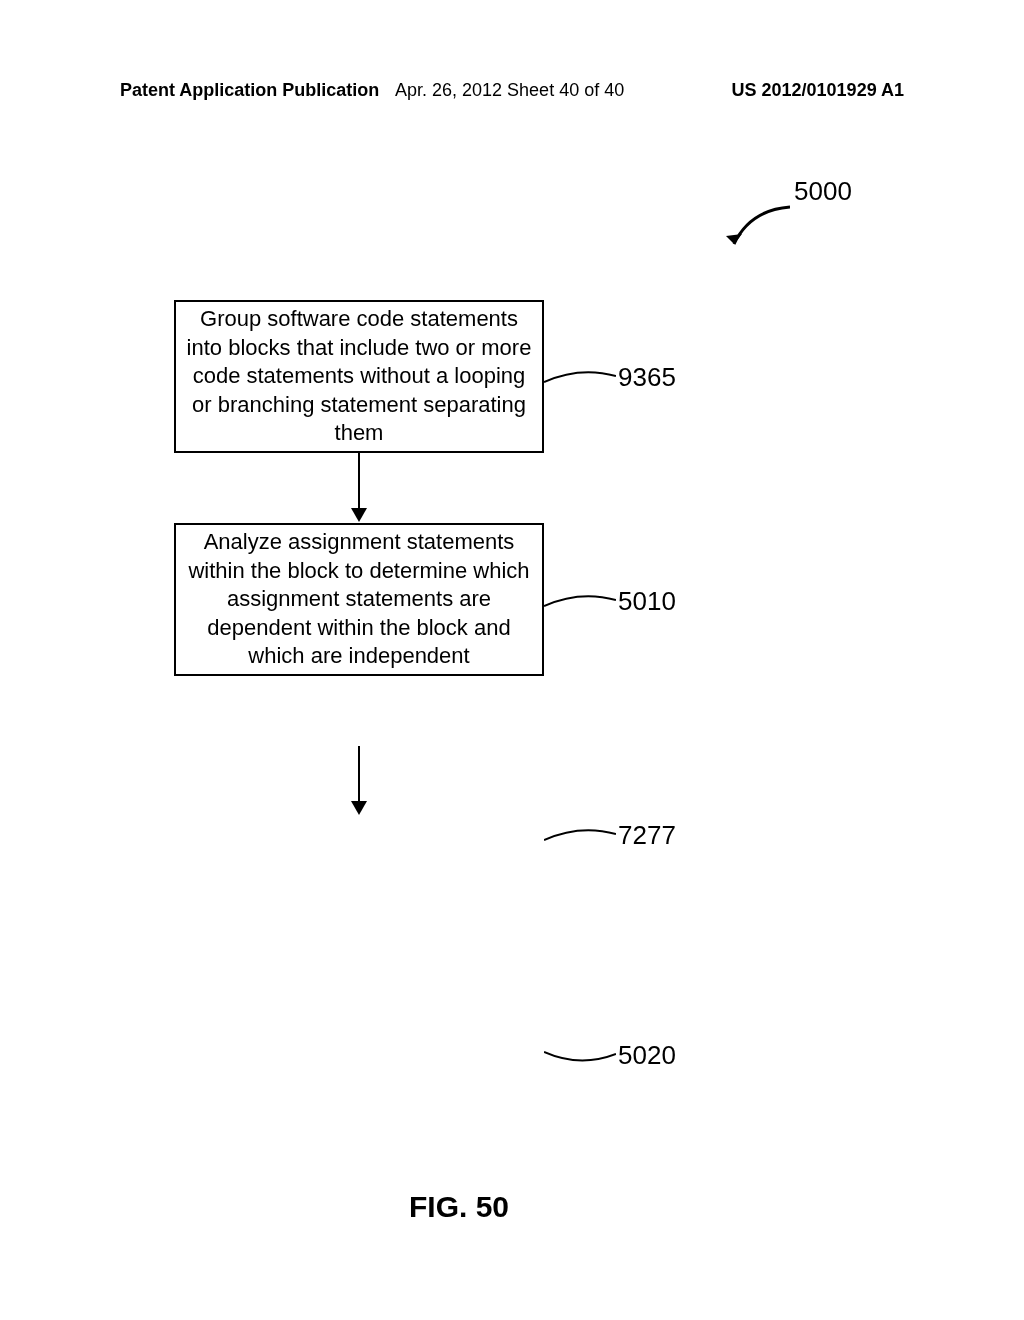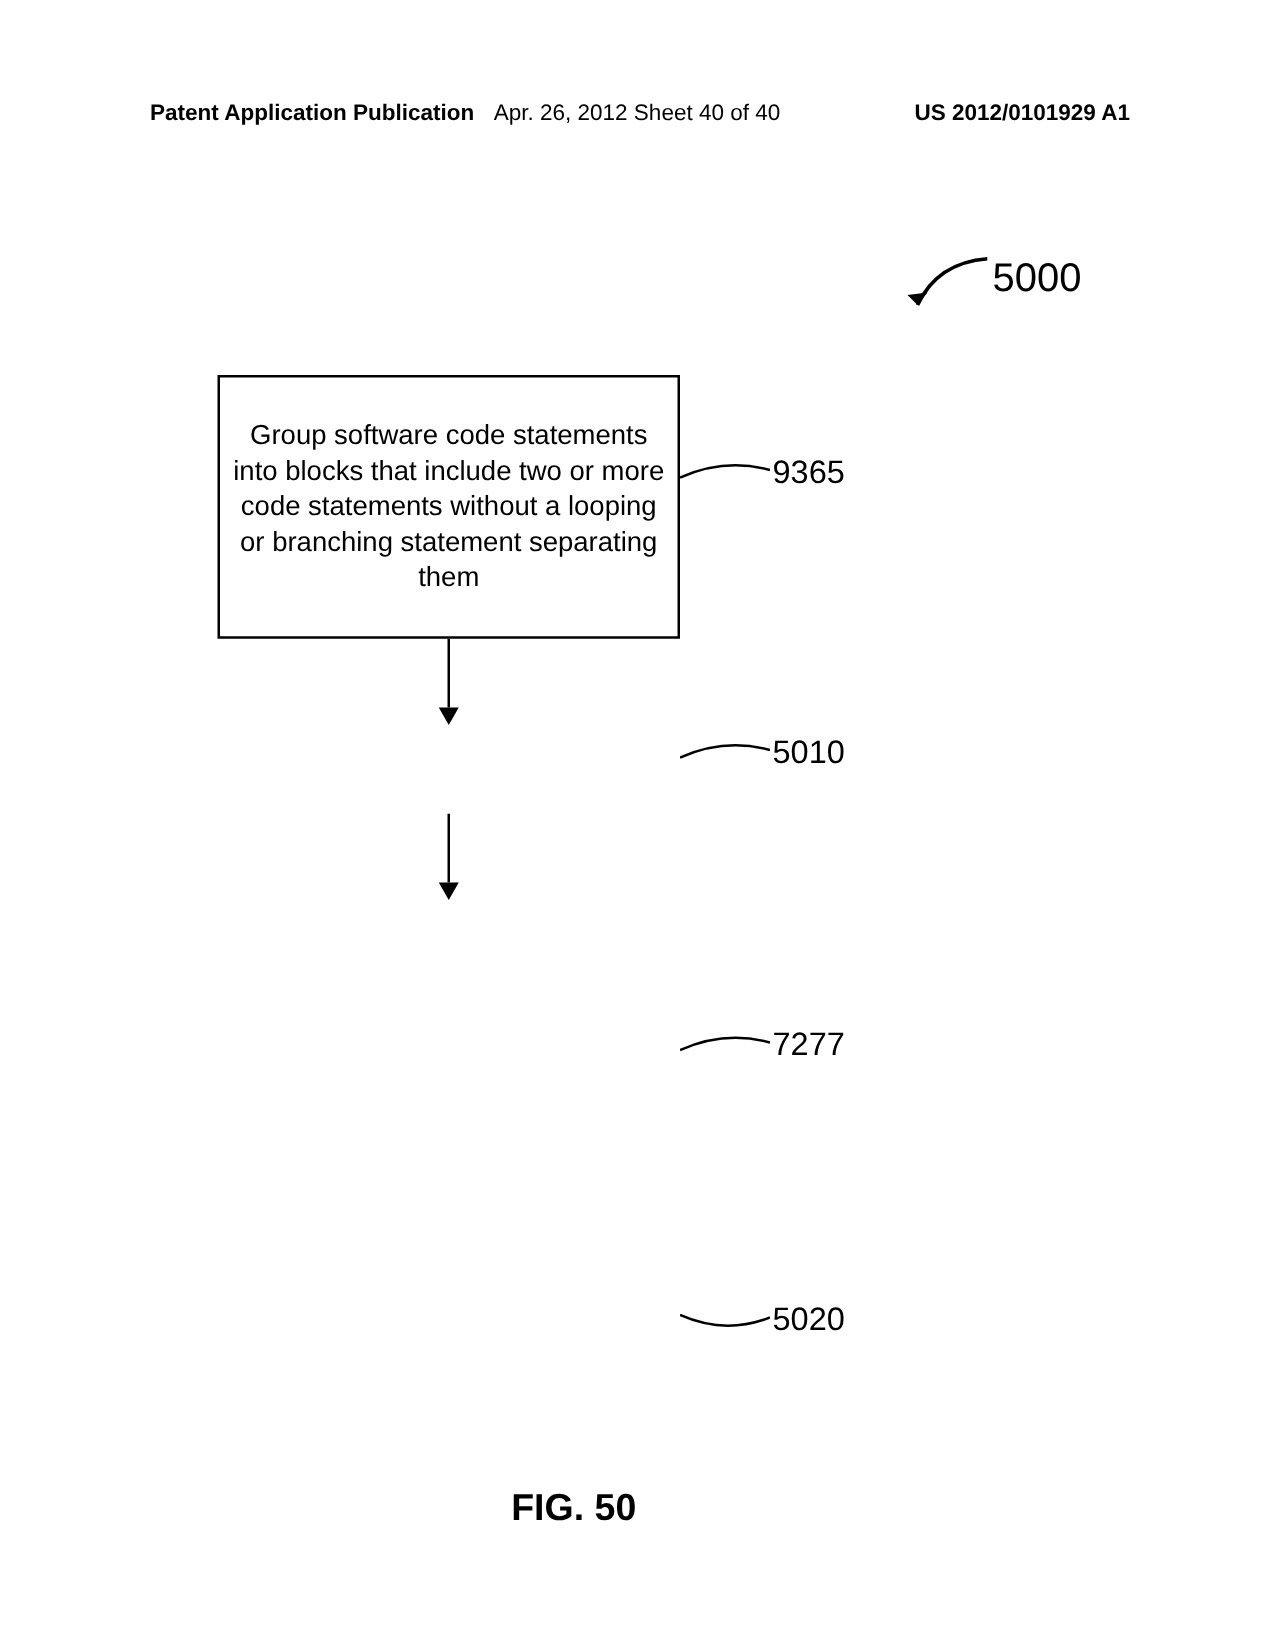--- a/index.html
+++ b/index.html
@@ -3,25 +3,25 @@
 <meta charset="utf-8">
 <style>
   * { box-sizing: border-box; margin: 0; padding: 0; }
   html, body { width: 1024px; height: 1320px; background: #fff; font-family: Arial, Helvetica, sans-serif; color: #000; }
   .page { position: relative; width: 1024px; height: 1320px; }
   .header { position: absolute; top: 80px; left: 0; width: 1024px; font-size: 18px; }
   .header-left { position: absolute; left: 120px; font-weight: bold; }
   .header-mid  { position: absolute; left: 395px; text-align: right; }
   .header-right{ position: absolute; right: 120px; font-weight: bold; }
 
-  .fig-ref { position: absolute; top: 204px; left: 794px; font-size: 32px; }
+  .fig-ref { position: absolute; top: 176px; left: 794px; font-size: 26px; }
   .fig-ref-swoosh { position: absolute; top: 200px; left: 720px; width: 70px; height: 50px; }
 
   .flow { position: absolute; top: 300px; left: 174px; width: 370px; }
-  .box { border: 2.5px solid #000; padding: 32px 10px; text-align: center; font-size: 22px; line-height: 1.3; background:#fff; }
+  .box { border: 2.5px solid #000; padding: 3px 10px; text-align: center; font-size: 22px; line-height: 1.3; background:#fff; }
   .box.b1 { height: auto; }
   .gap-arrow { width: 370px; height: 70px; position: relative; }
   .gap-arrow .shaft { position: absolute; left: 50%; top: 0; width: 2px; height: 55px; background:#000; transform: translateX(-1px); }
   .gap-arrow .head  { position: absolute; left: 50%; top: 55px; transform: translateX(-8px); width:0;height:0;border-left:8px solid transparent;border-right:8px solid transparent;border-top:14px solid #000; }
   .gap-plain { width:370px; height:70px; }
 
   .ref-num { position: absolute; font-size: 26px; }
   .lead-curve { position: absolute; }
 
   .figcap { position:absolute; left:0; width:918px; top:1190px; text-align:center; font-size:30px; font-weight:bold; }
@@ -42,20 +42,21 @@
     <path d="M70 7 Q 30 10 14 44" stroke="#000" stroke-width="3" fill="none"></path>
     <polygon points="14,44 6,36 22,34" fill="#000"></polygon>
   </svg>
 
   <div class="flow">
     <div class="box b1">Group software code statements into blocks that include two or more code statements without a looping or branching statement separating them</div>
     <div class="gap-arrow">
         <div class="shaft"></div>
         <div class="head"></div>
       </div>
+    <div class="box">Analyze assignment statements within the block to determine which assignment statements are dependent within the block and which are independent</div>
     <div class="gap-plain"></div>
     <div class="gap-arrow">
         <div class="shaft"></div>
         <div class="head"></div>
       </div>
   </div>
 
   <span class="ref-num" style="top:362px; left:618px;">9365</span>
   <svg class="lead-curve" style="top:368px; left:544px; width:72px; height:20px;" viewBox="0 0 72 20">
       <path d="M0 14 Q 36 -2 72 8" stroke="#000" stroke-width="2" fill="none"></path>

